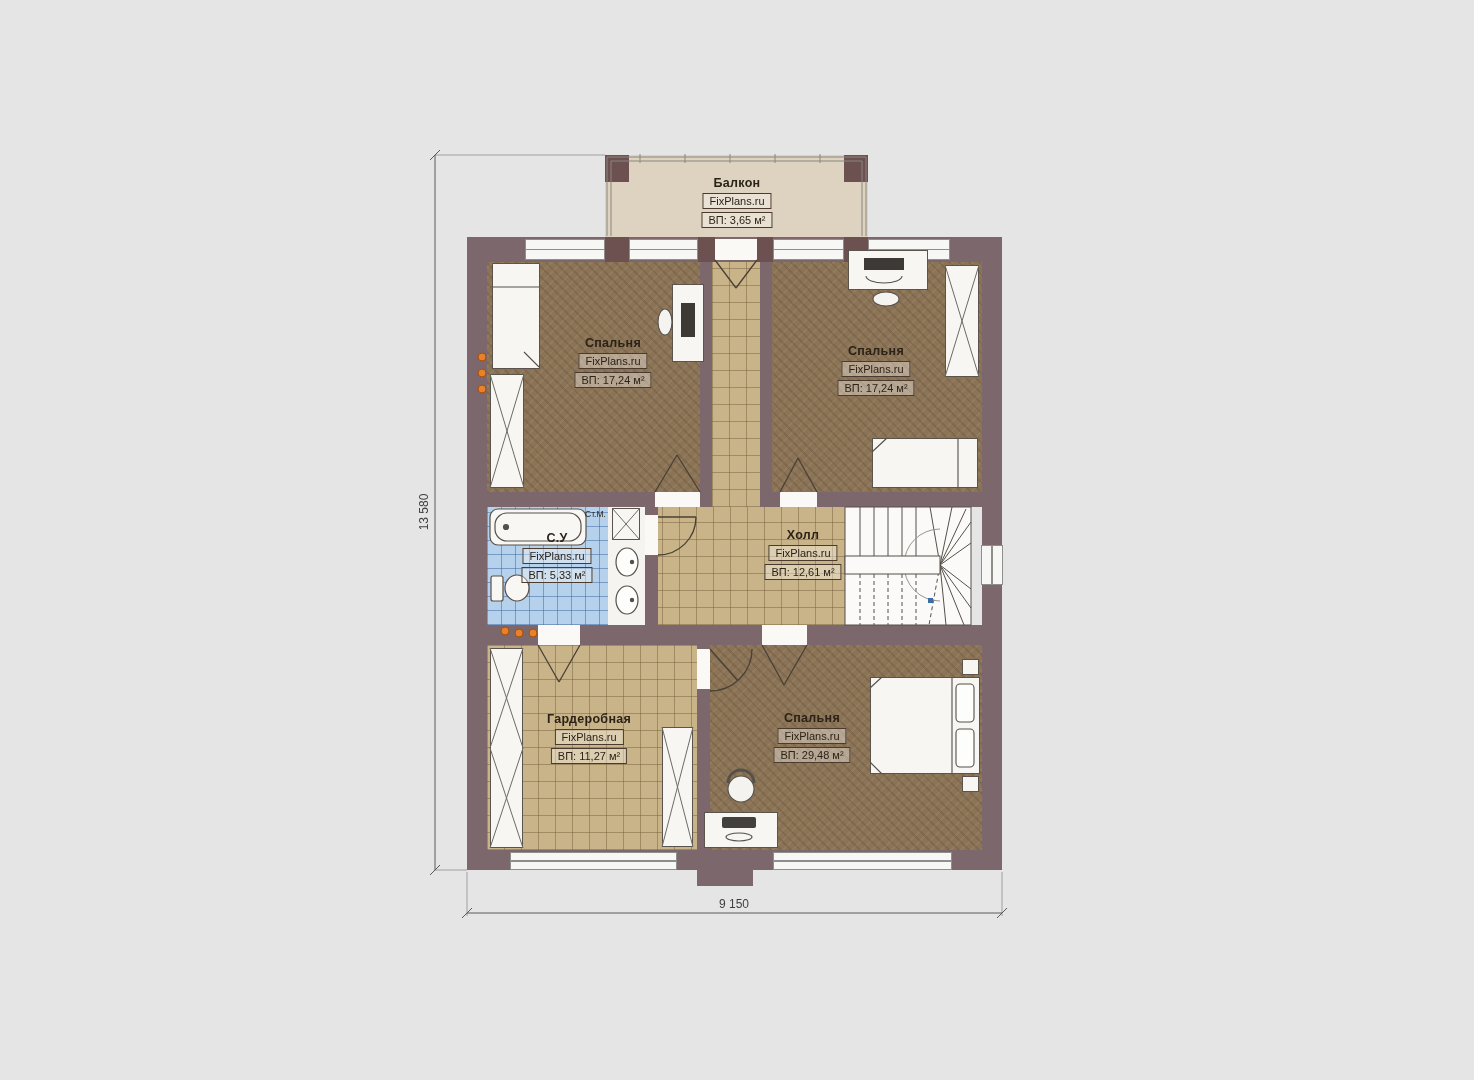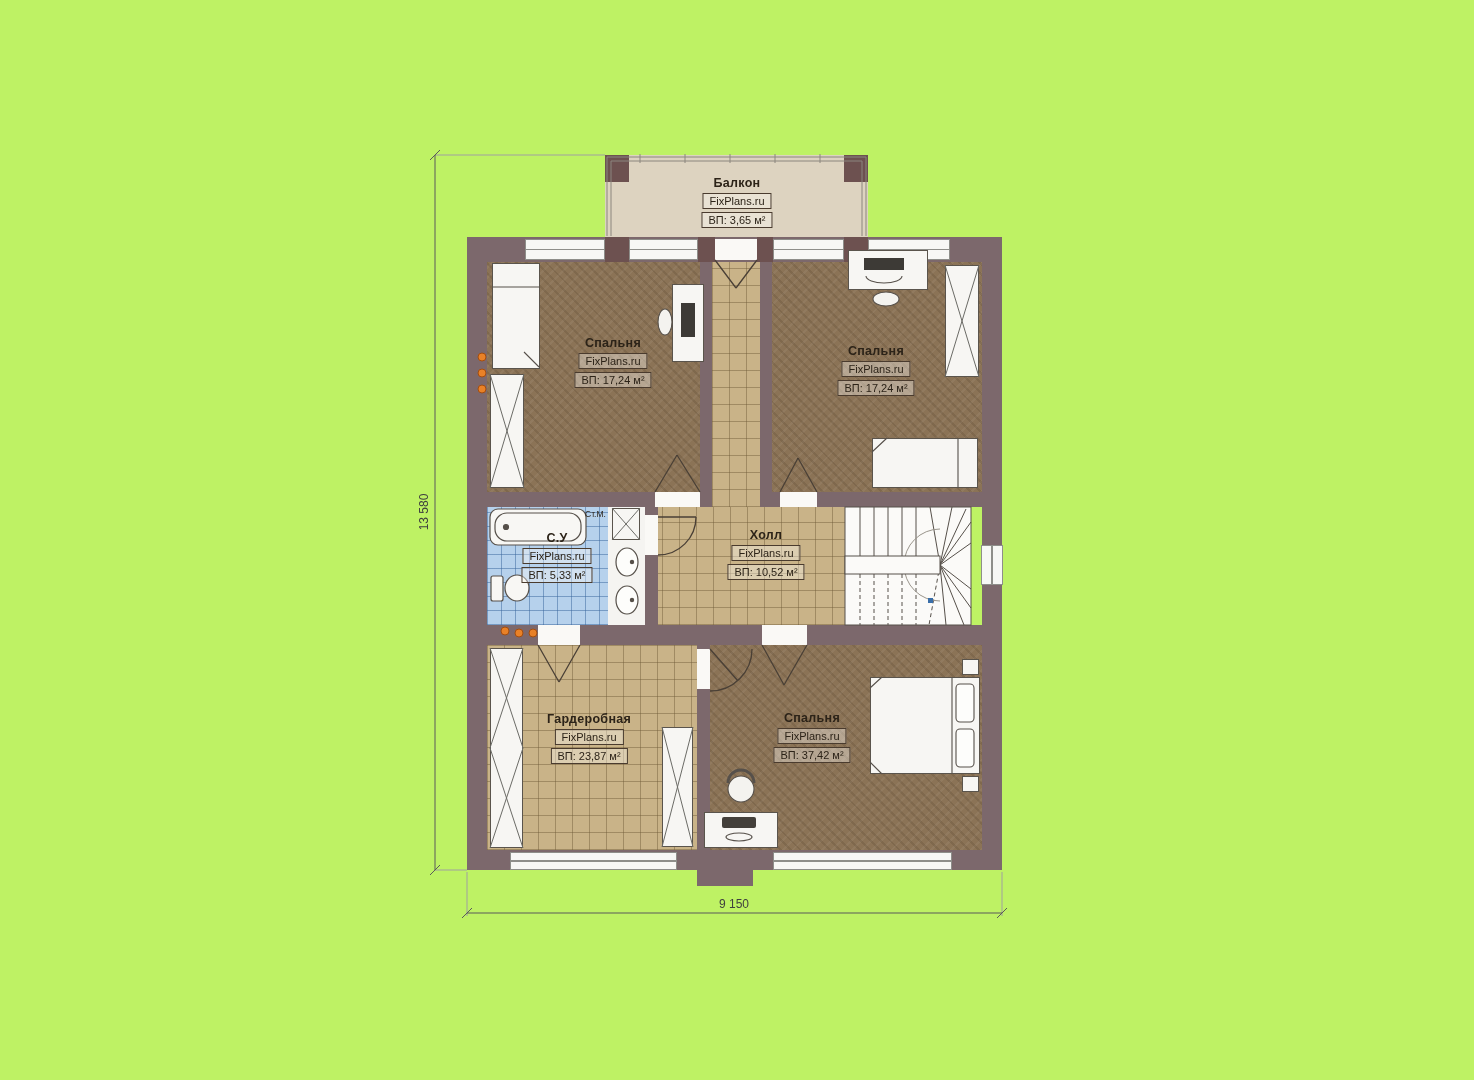--- a/index.html
+++ b/index.html
@@ -1,16 +1,16 @@
 <!DOCTYPE html>
 <html><head>
 <meta charset="utf-8">
 <style>
   html,body{margin:0;padding:0;background:#fff}
-  #canvas{position:relative;width:1474px;height:1080px;background:#bef264;
+  #canvas{position:relative;width:1474px;height:1080px;background:#e5e5e5;
           font-family:"Liberation Sans",sans-serif;overflow:hidden}
   .floor{position:absolute;z-index:1}
   .wall{position:absolute;background:#7c686c;z-index:2}
   .post{position:absolute;background:#6d5150;z-index:3}
   .carpet{background-color:#8b7356;
     background-image:repeating-linear-gradient(45deg,rgba(55,40,22,.14) 0 2px,transparent 2px 7px),
                      repeating-linear-gradient(-45deg,rgba(255,255,255,.05) 0 2px,transparent 2px 7px)}
   .tile{background-color:#c9b388;
     background-image:repeating-linear-gradient(0deg,rgba(110,90,55,.45) 0 1px,transparent 1px 17px),
                      repeating-linear-gradient(90deg,rgba(110,90,55,.45) 0 1px,transparent 1px 17px)}
@@ -203,34 +203,34 @@
   <div class="label" style="left:876px;top:344px">
     <div class="nm">Спальня</div>
     <div class="bx">FixPlans.ru</div>
     <div class="bx">ВП: 17,24 м²</div>
   </div>
   <div class="label" style="left:557px;top:531px">
     <div class="nm">С.У</div>
     <div class="bx">FixPlans.ru</div>
     <div class="bx">ВП: 5,33 м²</div>
   </div>
-  <div class="label" style="left:766px;top:528px">
+  <div class="label" style="left:803px;top:528px">
     <div class="nm">Холл</div>
     <div class="bx">FixPlans.ru</div>
-    <div class="bx">ВП: 10,52 м²</div>
+    <div class="bx">ВП: 12,61 м²</div>
   </div>
   <div class="label" style="left:589px;top:712px">
     <div class="nm">Гардеробная</div>
     <div class="bx">FixPlans.ru</div>
-    <div class="bx">ВП: 23,87 м²</div>
+    <div class="bx">ВП: 11,27 м²</div>
   </div>
   <div class="label" style="left:812px;top:711px">
     <div class="nm">Спальня</div>
     <div class="bx">FixPlans.ru</div>
-    <div class="bx">ВП: 37,42 м²</div>
+    <div class="bx">ВП: 29,48 м²</div>
   </div>
 
   <div class="stm" style="left:585px;top:509px">Ст.М.</div>
 
   <div class="dim" style="left:424px;top:512px;transform:translate(-50%,-50%) rotate(-90deg)">13 580</div>
   <div class="dim" style="left:734px;top:897px;transform:translateX(-50%)">9 150</div>
 
 </div>
 
 </body></html>

